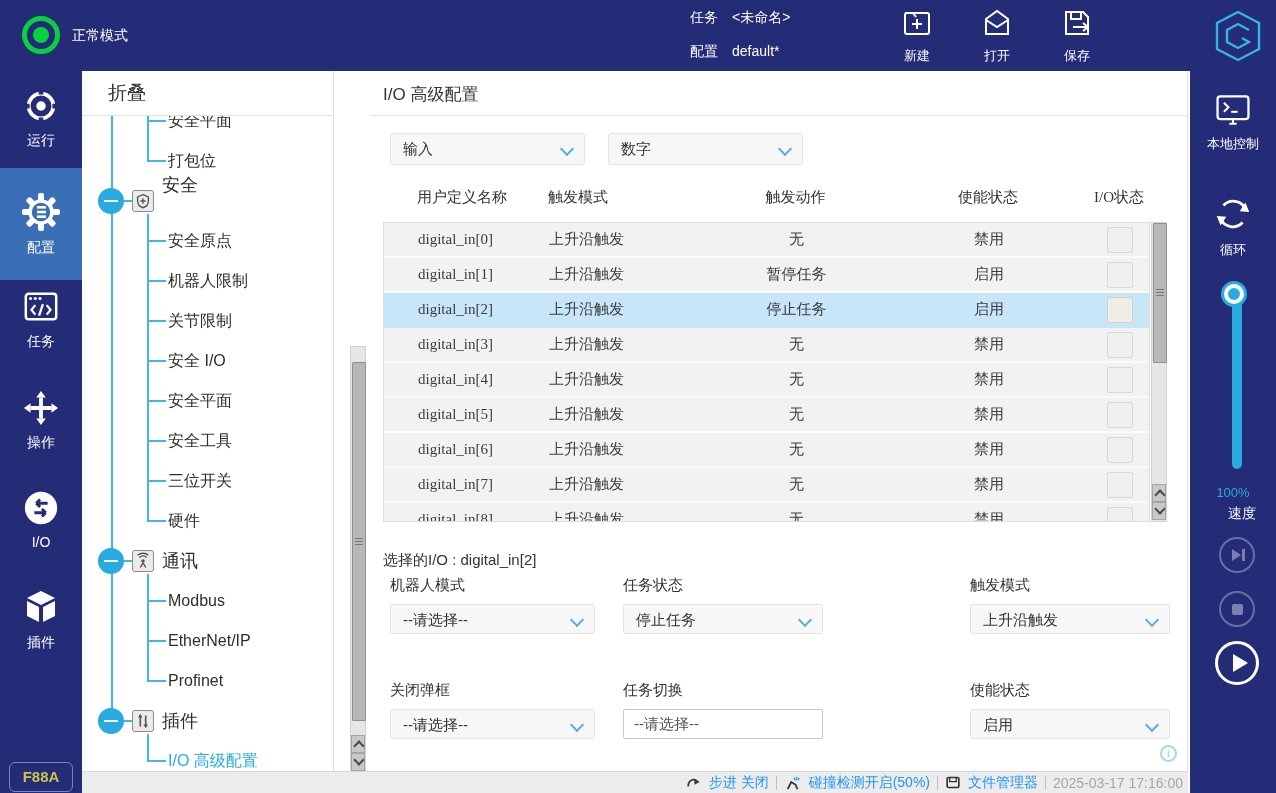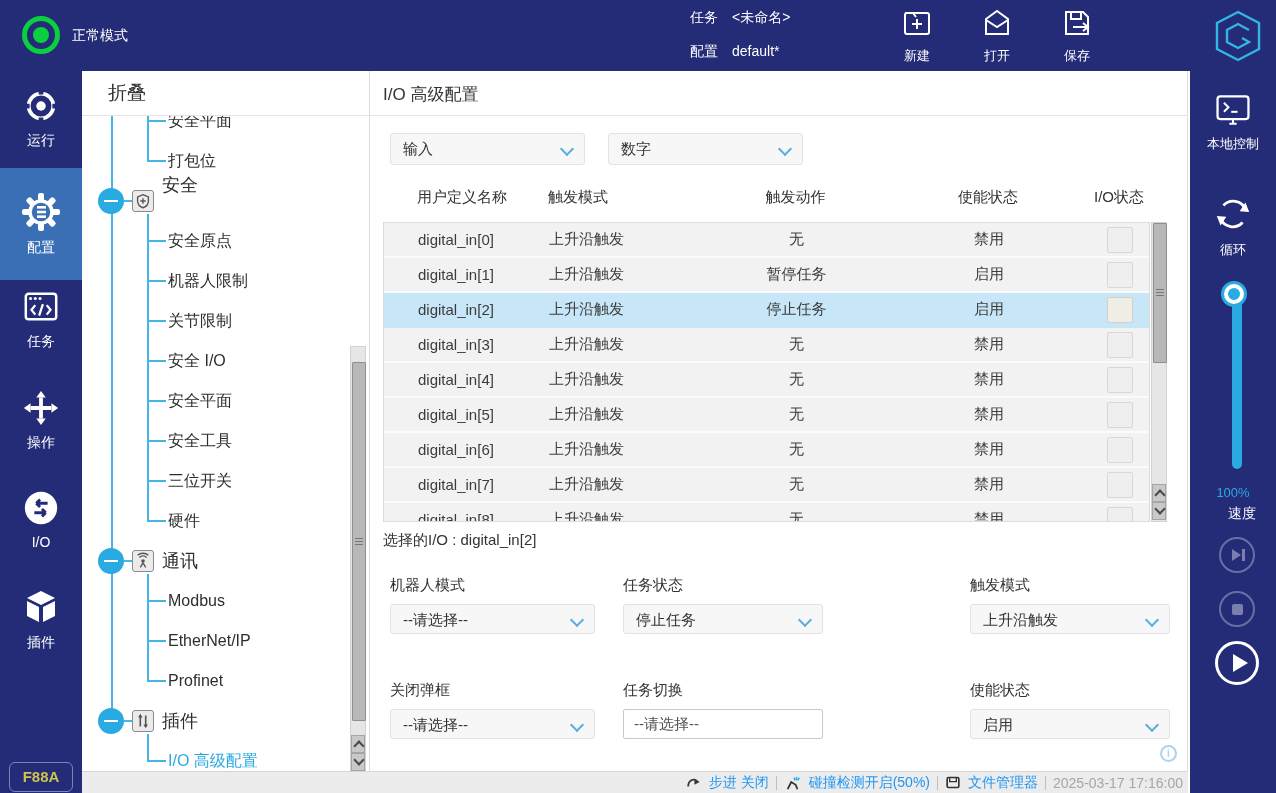--- a/index.html
+++ b/index.html
@@ -16,21 +16,21 @@
   .tb-btn{position:absolute;top:7px;width:64px;height:58px;display:flex;flex-direction:column;align-items:center;justify-content:space-between;color:#fff;font-size:13px;cursor:pointer;}
   .logo{position:absolute;left:1212px;top:9px;}
 
   
   .leftnav{position:absolute;left:0;top:71px;width:82px;height:722px;background:#242B77;}
   .nitem{position:absolute;left:0;width:82px;display:flex;flex-direction:column;align-items:center;justify-content:center;gap:7px;color:#fff;font-size:14px;cursor:pointer;}
   .nitem.active{background:#3A6FB5;}
   .badge{position:absolute;left:9px;top:691px;width:62px;height:28px;line-height:28px;text-align:center;border:1px solid #7f86ad;border-radius:6px;color:#CDC44E;font-size:15px;font-weight:bold;}
 
   
-  .treepanel{position:absolute;left:82px;top:71px;width:288px;height:700px;background:#fff;border-right:1px solid #dedede;box-sizing:border-box;}
+  .treepanel{position:absolute;left:82px;top:71px;width:252px;height:700px;background:#fff;border-right:1px solid #dedede;box-sizing:border-box;}
   .thead{height:44px;line-height:44px;padding-left:26px;font-size:19px;color:#333;border-bottom:1px solid #e3e3e3;}
   .tcontent{position:absolute;left:0;top:45px;width:287px;height:655px;overflow:hidden;}
   .vln{position:absolute;width:2px;background:#45B5E8;}
   .hln{position:absolute;height:2px;background:#45B5E8;}
   .tnode{position:absolute;left:16px;width:26px;height:26px;border-radius:50%;background:#29ABE2;cursor:pointer;}
   .tnode i{position:absolute;left:6px;top:12px;width:14px;height:2px;background:#fff;}
   .tbox{position:absolute;left:50px;width:22px;height:22px;background:#ebebeb;border:1px solid #8a8a8a;border-radius:3px;box-sizing:border-box;display:flex;align-items:center;justify-content:center;}
   .titem{position:absolute;height:40px;line-height:40px;font-size:16px;color:#2e2e2e;white-space:nowrap;cursor:pointer;}
   .titem.parent{left:80px;font-size:18px;}
   .titem.child{left:86px;}
@@ -45,31 +45,31 @@
   .sbtn::after{content:"";position:absolute;left:3px;width:6px;height:6px;border-top:2px solid #4a4a4a;border-right:2px solid #4a4a4a;}
   .sbtn.up::after{top:6px;transform:rotate(-45deg);}
   .sbtn.down::after{top:2px;transform:rotate(135deg);}
 
   
   .mainpanel{position:absolute;left:370px;top:71px;width:818px;height:700px;background:#fff;border-right:1px solid #dedede;box-sizing:border-box;}
   .ptitle{position:absolute;left:13px;top:12px;font-size:17px;color:#333;}
   .pdivider{position:absolute;left:0;top:44px;width:818px;border-bottom:1px solid #e5e5e5;}
   .dd{position:absolute;height:32px;background:#f7f7f7;border:1px solid #e2e2e2;border-radius:3px;font-size:15px;color:#333;line-height:30px;padding-left:12px;box-sizing:border-box;cursor:pointer;}
   .dd .chev{position:absolute;right:12px;top:10px;width:8px;height:8px;border-right:2px solid #58ADE0;border-bottom:2px solid #58ADE0;transform:rotate(45deg);}
-  .grid{display:grid;grid-template-columns:165px 155px 185px 200px 62px;align-items:center;}
+  .grid{display:grid;grid-template-columns:165px 155px 185px 200px 62px;align-items:center;font-family:Liberation Serif, serif;}
   .thr{position:absolute;left:13px;top:112px;width:767px;height:28px;font-size:15px;color:#333;}
   .h1{padding-left:34px;} .hc{text-align:center;}
   .tbody{position:absolute;left:13px;top:151px;width:767px;height:300px;overflow:hidden;border:1px solid #dcdcdc;box-sizing:border-box;background:#f2f2f2;}
   .trow{height:35px;border-bottom:2px solid #fbfbfb;box-sizing:border-box;font-size:15px;color:#3c3c3c;background:#f2f2f2;cursor:pointer;}
   .trow .c1{padding-left:34px;}
   .trow .cc{text-align:center;}
   .trow.sel{background:#C7E6F8;border-bottom-color:#C7E6F8;}
   .cb{width:24px;height:24px;background:#efefef;border:1px solid #d8d8d8;border-radius:2px;display:block;margin:0 auto;cursor:pointer;}
   .trow.sel .cb{background:#f0ece6;border-color:#d6d0c6;}
-  .selio{position:absolute;left:13px;top:460px;font-size:15px;color:#333;}
+  .selio{position:absolute;left:13px;top:480px;font-size:15px;color:#333;}
   .flabel{position:absolute;font-size:15px;color:#333;}
   .fdd{height:30px;}
   .finput{position:absolute;height:30px;background:#fff;border:1px solid #c9c9c9;border-radius:2px;font-size:15px;color:#555;padding:0 10px;box-sizing:border-box;font-family:inherit;}
   .info{position:absolute;left:790px;top:674px;width:13px;height:13px;border:2px solid #ABD3EE;border-radius:50%;color:#ABD3EE;font-size:10px;font-weight:bold;text-align:center;line-height:13px;}
   .info::after{content:"i";}
 
   
   .rightnav{position:absolute;left:1190px;top:71px;width:86px;height:722px;background:#242B77;}
   .rblock{position:absolute;left:0;width:86px;display:flex;flex-direction:column;align-items:center;gap:6px;color:#fff;font-size:13px;cursor:pointer;}
   .sl-track{position:absolute;left:42px;top:226px;width:10px;height:172px;background:#29ABE2;border-radius:5px;cursor:pointer;}

